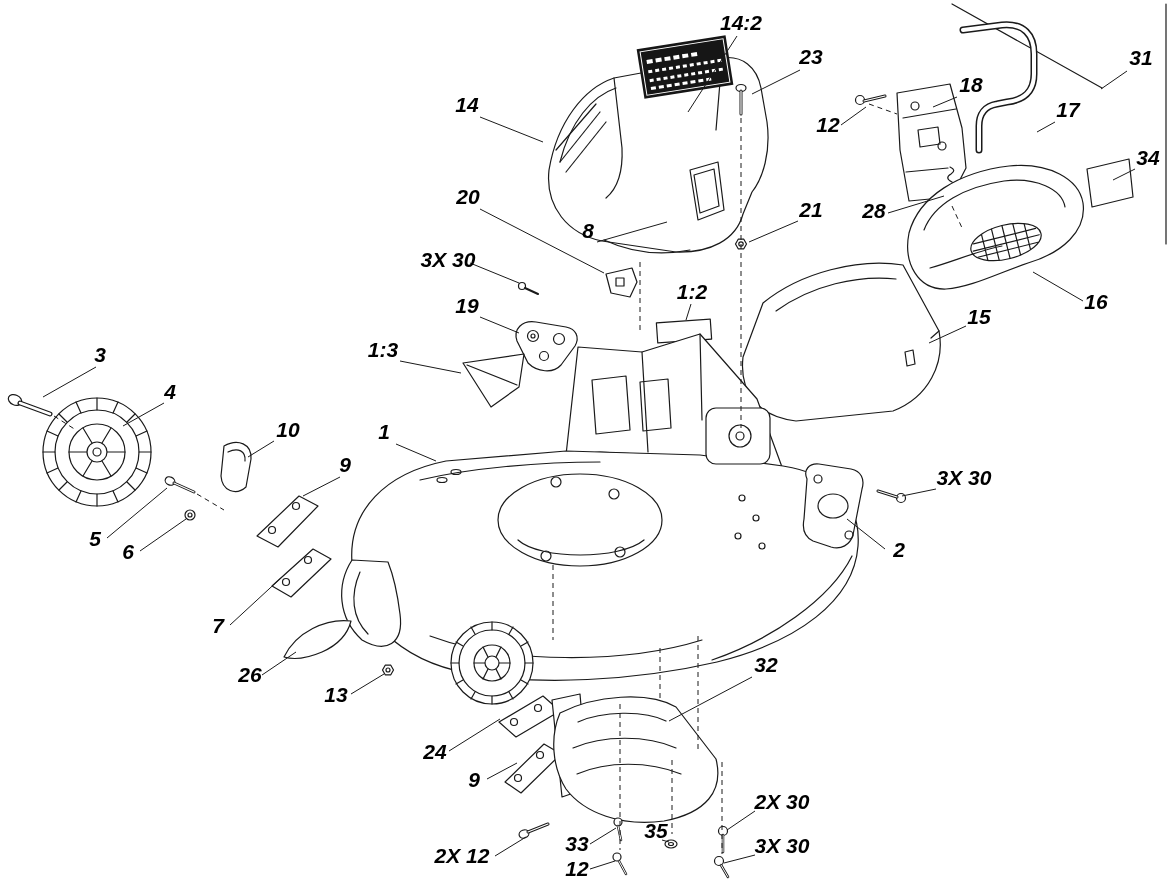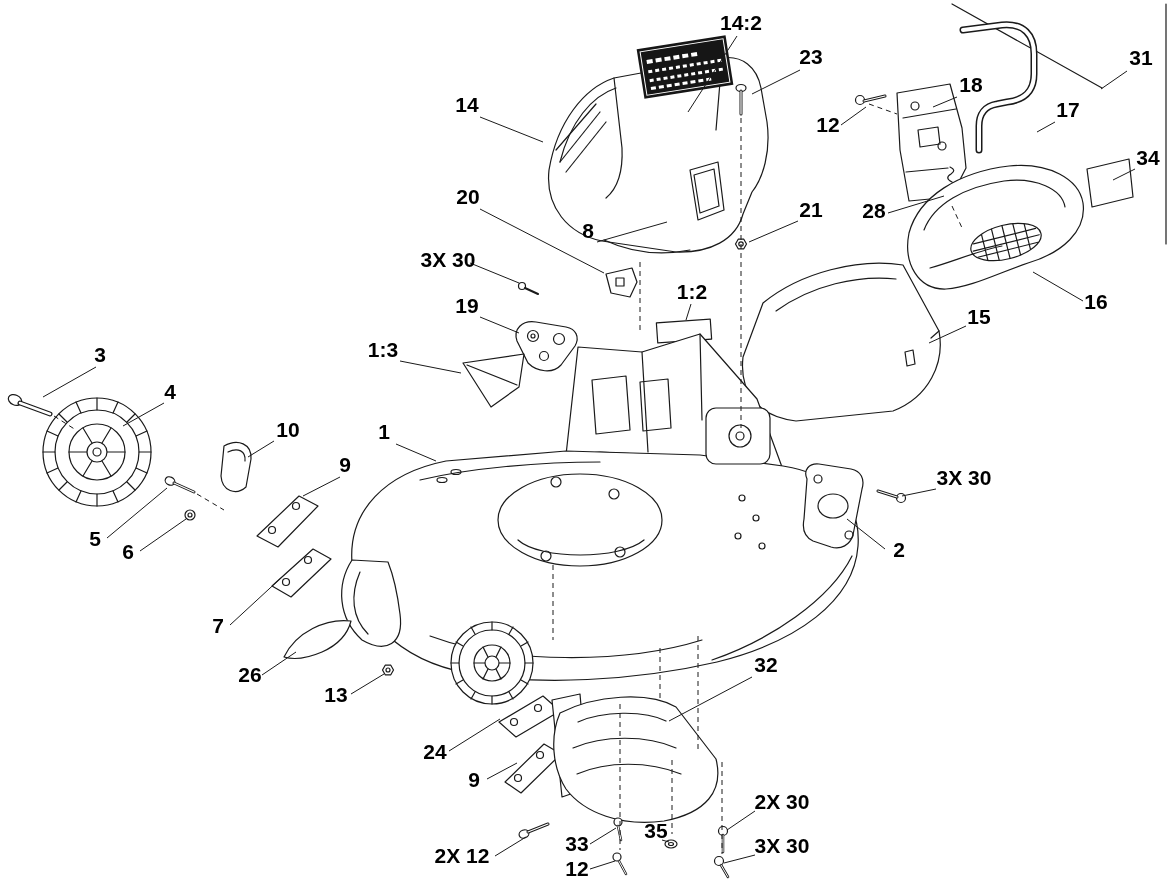--- a/index.html
+++ b/index.html
@@ -1,17 +1,17 @@
 <!DOCTYPE html>
 <html><head>
 <meta charset="utf-8">
 <style>
   html,body{margin:0;padding:0;background:#fff;}
   .stage{position:relative;width:1170px;height:884px;background:#ffffff;overflow:hidden;
-         font-family:"Liberation Sans","DejaVu Sans",sans-serif;}
+         font-family:"Liberation Sans","DejaVu Sans",sans-serif;font-style:italic;}
   svg{display:block;}
   .pf{fill:#ffffff;stroke:#1a1a1a;stroke-width:1.2;stroke-linejoin:round;}
   .ln{fill:none;stroke:#1a1a1a;stroke-width:1.2;stroke-linejoin:round;stroke-linecap:round;}
   .thk{fill:none;stroke:#1a1a1a;stroke-linecap:round;}
   .wht{fill:none;stroke:#ffffff;stroke-linecap:round;}
   .dashg line{stroke:#1a1a1a;stroke-width:1;stroke-dasharray:5 4;}
   .leaderg line{stroke:#1a1a1a;stroke-width:1;}
   .callout{font-family:"Liberation Sans","DejaVu Sans",sans-serif;font-size:21px;font-weight:bold;fill:#000;}
   .tube-o{fill:none;stroke:#1a1a1a;stroke-width:7;stroke-linecap:round;}
   .tube-i{fill:none;stroke:#ffffff;stroke-width:4;stroke-linecap:round;}

